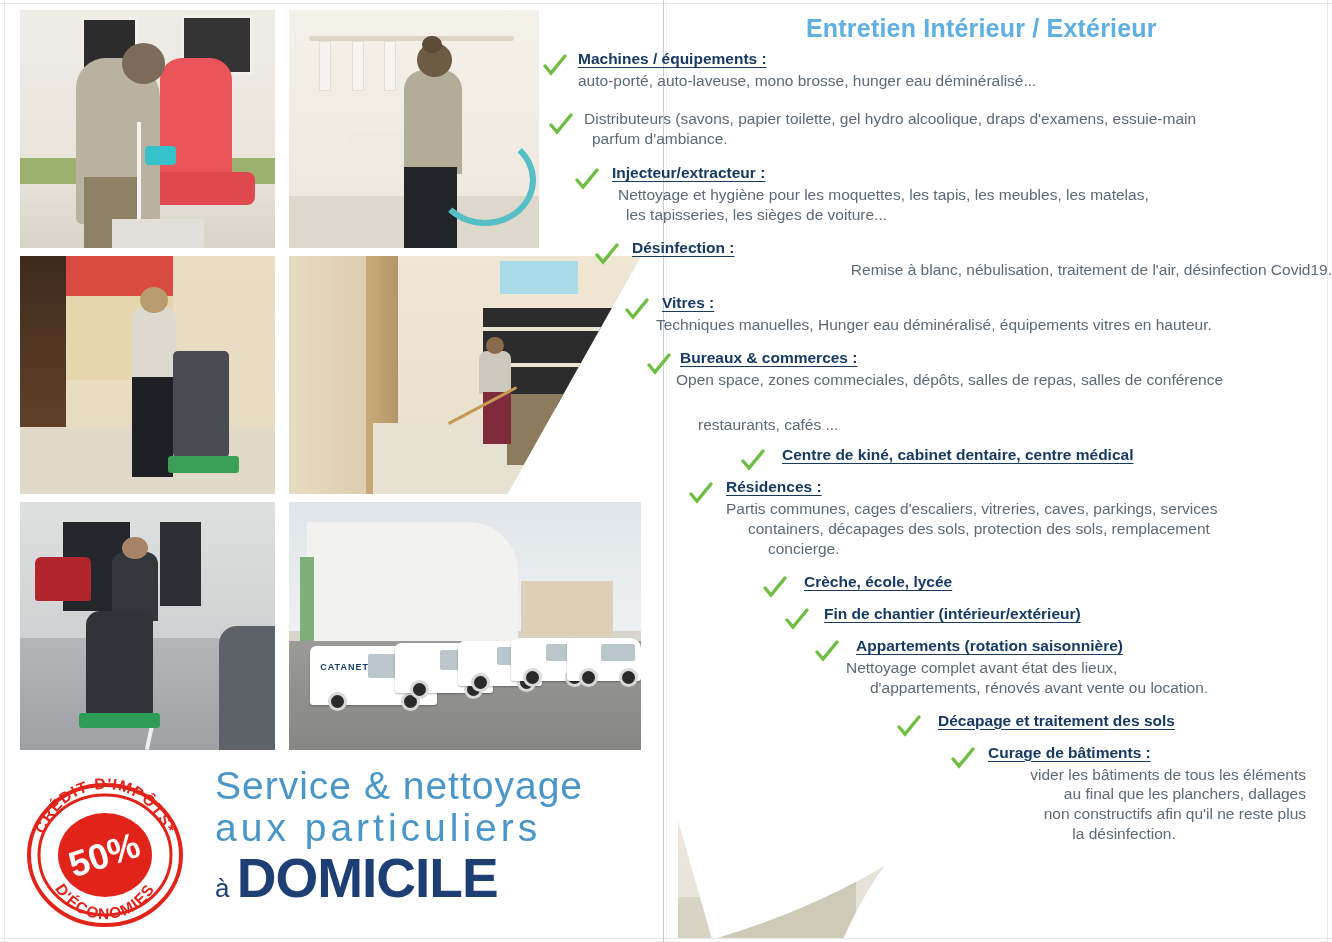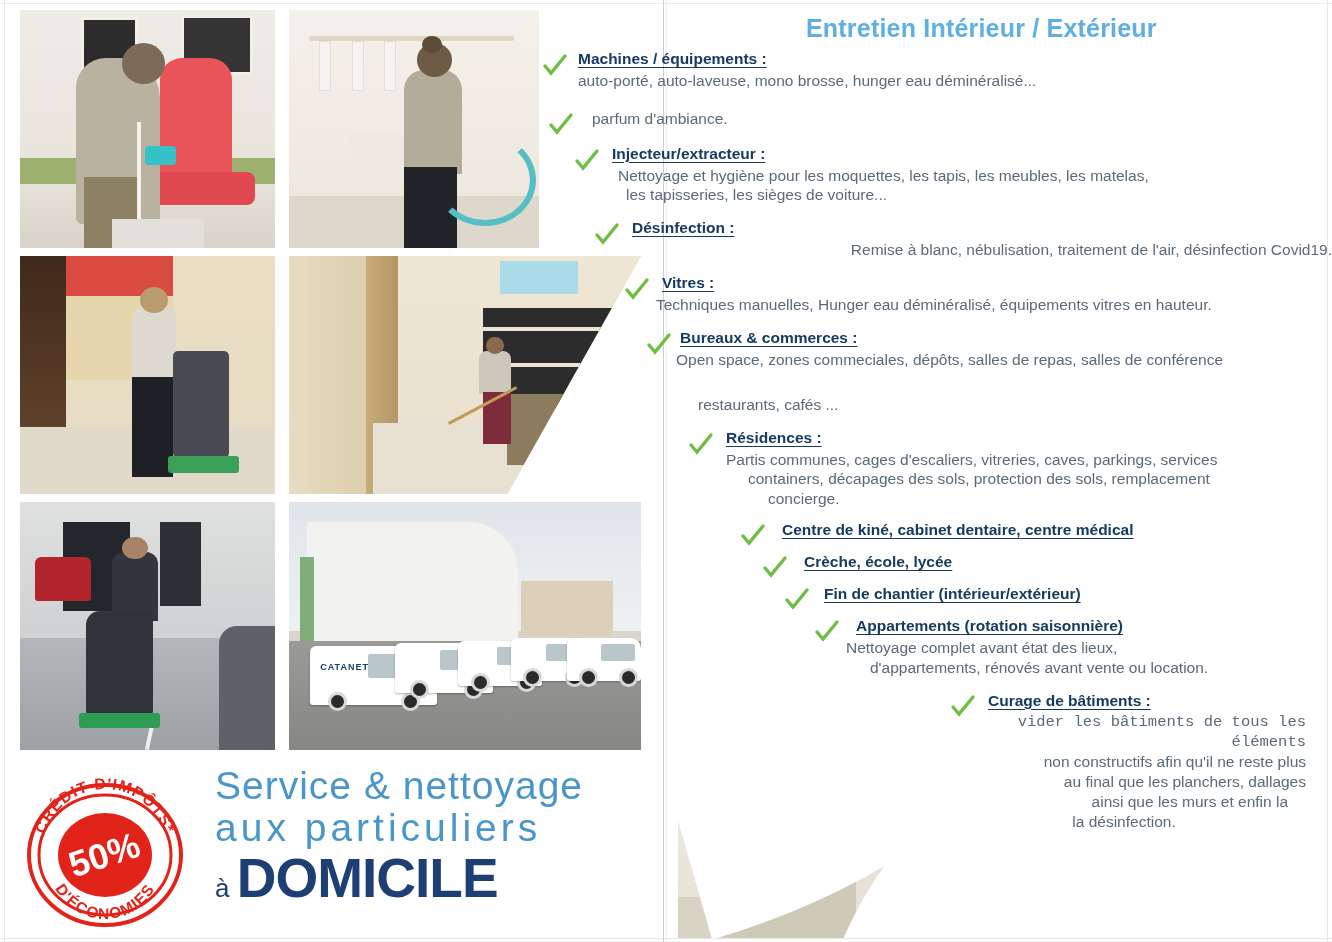--- a/index.html
+++ b/index.html
@@ -317,20 +317,21 @@
       </div>
     </div>
 
     <div class="item" style="margin-top:18px;">
       <span class="check" style="left:8px;top:3px;">
           <svg width="26" height="26" viewBox="0 0 26 26">
             <path d="M3 13 L9 20 L23 3" stroke="#6FBE44" stroke-width="3.4" fill="none" stroke-linecap="round"></path>
           </svg>
         </span>
       <div style="margin-left:44px;">
+        <div class="body-l" style="margin-top:3px;">Distributeurs (savons, papier toilette, gel hydro alcoolique, draps d'examens, essuie-main</div>
         <div class="body-l" style="margin-left:8px;">parfum d'ambiance.</div>
       </div>
     </div>
 
     <div class="item" style="margin-top:16px;">
       <span class="check" style="left:34px;top:3px;">
           <svg width="26" height="26" viewBox="0 0 26 26">
             <path d="M3 13 L9 20 L23 3" stroke="#6FBE44" stroke-width="3.4" fill="none" stroke-linecap="round"></path>
           </svg>
         </span>
@@ -368,48 +369,48 @@
     <div class="item" style="margin-top:14px;">
       <span class="check" style="left:106px;top:3px;">
           <svg width="26" height="26" viewBox="0 0 26 26">
             <path d="M3 13 L9 20 L23 3" stroke="#6FBE44" stroke-width="3.4" fill="none" stroke-linecap="round"></path>
           </svg>
         </span>
       <div style="margin-left:140px;">
         <span class="itxt head-l">Bureaux &amp; commerces :</span>
         <div class="body-l" style="margin-top:3px;margin-left:-4px;">Open space, zones commeciales, dépôts, salles de repas, salles de conférence</div>
         <div class="body-l" style="margin-left:18px;margin-top:25px;">restaurants, cafés ...</div>
+      </div>
+    </div>
+
+    <div class="item" style="margin-top:12px;">
+      <span class="check" style="left:200px;top:2px;">
+          <svg width="26" height="26" viewBox="0 0 26 26">
+            <path d="M3 13 L9 20 L23 3" stroke="#6FBE44" stroke-width="3.4" fill="none" stroke-linecap="round"></path>
+          </svg>
+        </span>
+      <div style="margin-left:242px;">
+        <span class="itxt head-l">Centre de kiné, cabinet dentaire, centre médical</span>
       </div>
     </div>
 
     <div class="item" style="margin-top:14px;">
       <span class="check" style="left:148px;top:3px;">
           <svg width="26" height="26" viewBox="0 0 26 26">
             <path d="M3 13 L9 20 L23 3" stroke="#6FBE44" stroke-width="3.4" fill="none" stroke-linecap="round"></path>
           </svg>
         </span>
       <div style="margin-left:186px;">
         <span class="itxt head-l">Résidences :</span>
         <div class="body-l" style="margin-top:3px;margin-left:0px;">Partis communes, cages d'escaliers, vitreries, caves, parkings, services</div>
         <div class="body-l" style="margin-left:22px;">containers, décapages des sols, protection des sols, remplacement</div>
         <div class="body-l" style="margin-left:42px;">concierge.</div>
       </div>
     </div>
 
-    <div class="item" style="margin-top:12px;">
-      <span class="check" style="left:200px;top:2px;">
-          <svg width="26" height="26" viewBox="0 0 26 26">
-            <path d="M3 13 L9 20 L23 3" stroke="#6FBE44" stroke-width="3.4" fill="none" stroke-linecap="round"></path>
-          </svg>
-        </span>
-      <div style="margin-left:242px;">
-        <span class="itxt head-l">Centre de kiné, cabinet dentaire, centre médical</span>
-      </div>
-    </div>
-
     <div class="item" style="margin-top:14px;">
       <span class="check" style="left:222px;top:2px;">
           <svg width="26" height="26" viewBox="0 0 26 26">
             <path d="M3 13 L9 20 L23 3" stroke="#6FBE44" stroke-width="3.4" fill="none" stroke-linecap="round"></path>
           </svg>
         </span>
       <div style="margin-left:264px;">
         <span class="itxt head-l">Crèche, école, lycée</span>
       </div>
     </div>
@@ -431,33 +432,42 @@
             <path d="M3 13 L9 20 L23 3" stroke="#6FBE44" stroke-width="3.4" fill="none" stroke-linecap="round"></path>
           </svg>
         </span>
       <div style="margin-left:316px;">
         <span class="head-l">Appartements</span><span class="head-l plain"> (rotation saisonnière)</span>
         <div class="body-l" style="margin-top:3px;margin-left:-10px;"><span>Nettoyage complet avant état des lieux,</span></div>
         <div class="body-l" style="margin-left:14px;">d'appartements, rénovés avant vente ou location.</div>
       </div>
     </div>
 
+    <div class="item" style="margin-top:14px;">
+      <span class="check" style="left:356px;top:2px;">
+          <svg width="26" height="26" viewBox="0 0 26 26">
+            <path d="M3 13 L9 20 L23 3" stroke="#6FBE44" stroke-width="3.4" fill="none" stroke-linecap="round"></path>
+          </svg>
+        </span>
+      <div style="margin-left:398px;">
+        <span class="head-l">Décapage et traitement</span><span class="head-l plain"> des sols</span>
+      </div>
+    </div>
 
     <div class="item" style="margin-top:14px;">
       <span class="check" style="left:410px;top:2px;">
           <svg width="26" height="26" viewBox="0 0 26 26">
             <path d="M3 13 L9 20 L23 3" stroke="#6FBE44" stroke-width="3.4" fill="none" stroke-linecap="round"></path>
           </svg>
         </span>
       <div style="margin-left:448px;">
         <span class="itxt head-l">Curage de bâtiments :</span>
-        <div class="body-l" style="margin-top:3px;text-align:right;width:318px;font-family:Liberation Mono, monospace;">vider les bâtiments de tous les éléments</div>
+        <div class="body-l" style="margin-top:3px;text-align:right;width:318px;">vider les bâtiments de tous les éléments</div>
+        <div class="body-l" style="text-align:right;width:318px;">au final que les planchers, dallages</div>
         <div class="body-l" style="text-align:right;width:318px;">non constructifs afin qu'il ne reste plus</div>
-        <div class="body-l" style="text-align:right;width:318px;">au final que les planchers, dallages</div>
-        <div class="body-l" style="text-align:right;width:300px;">ainsi que les murs et enfin la</div>
         <div class="body-l" style="text-align:center;width:272px;">la désinfection.</div>
       </div>
     </div>
 
   </div>
 
   <div class="seal">
     <svg width="166" height="152" viewBox="0 0 166 152">
       <defs>
         <path id="arcTop" d="M 19,80 A 64,68 0 0 1 147,80"></path>

